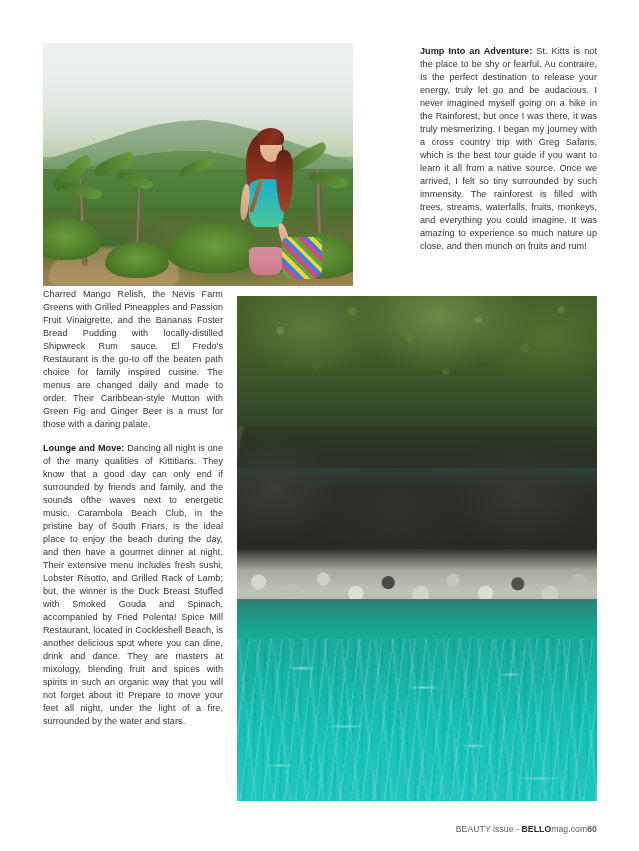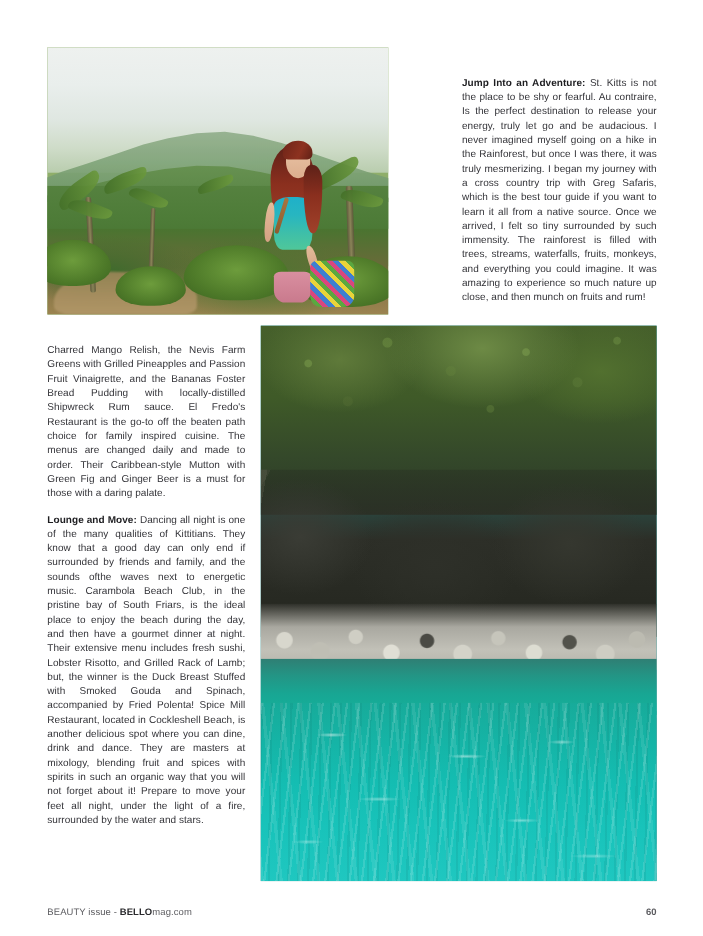--- a/index.html
+++ b/index.html
@@ -25,21 +25,20 @@
   
   .body-col {
     position: absolute;
     font-size: 9.1px;
     line-height: 13.0px;
     text-align: justify;
     text-justify: inter-word;
     color: #333338;
     letter-spacing: 0.05px;
     hyphens: none;
-    margin-top: 24px;
   }
   .body-col p { margin: 0 0 11px 0; }
   .body-col p:last-child { margin-bottom: 0; }
   .lead-in { font-weight: bold; color: #1d1d20; }
 
   
   #col-top-right {
     left: 420px;
     top: 45px;
     width: 177px;
@@ -265,21 +264,21 @@
 
   
   #footer {
     position: absolute;
     left: 43px;
     right: 42px;
     top: 822px;
     height: 14px;
     display: flex;
     align-items: center;
-    justify-content: space-between;
+    justify-content: flex-end;
     font-size: 8.6px;
     color: #5c5c60;
     letter-spacing: 0.1px;
   }
   #footer-left { white-space: nowrap; }
   #footer-brand { font-weight: bold; color: #2a2a2d; }
   #footer-page { font-size: 8.6px; color: #5c5c60; font-weight: bold; }
 </style>
 </head>
 <body>

